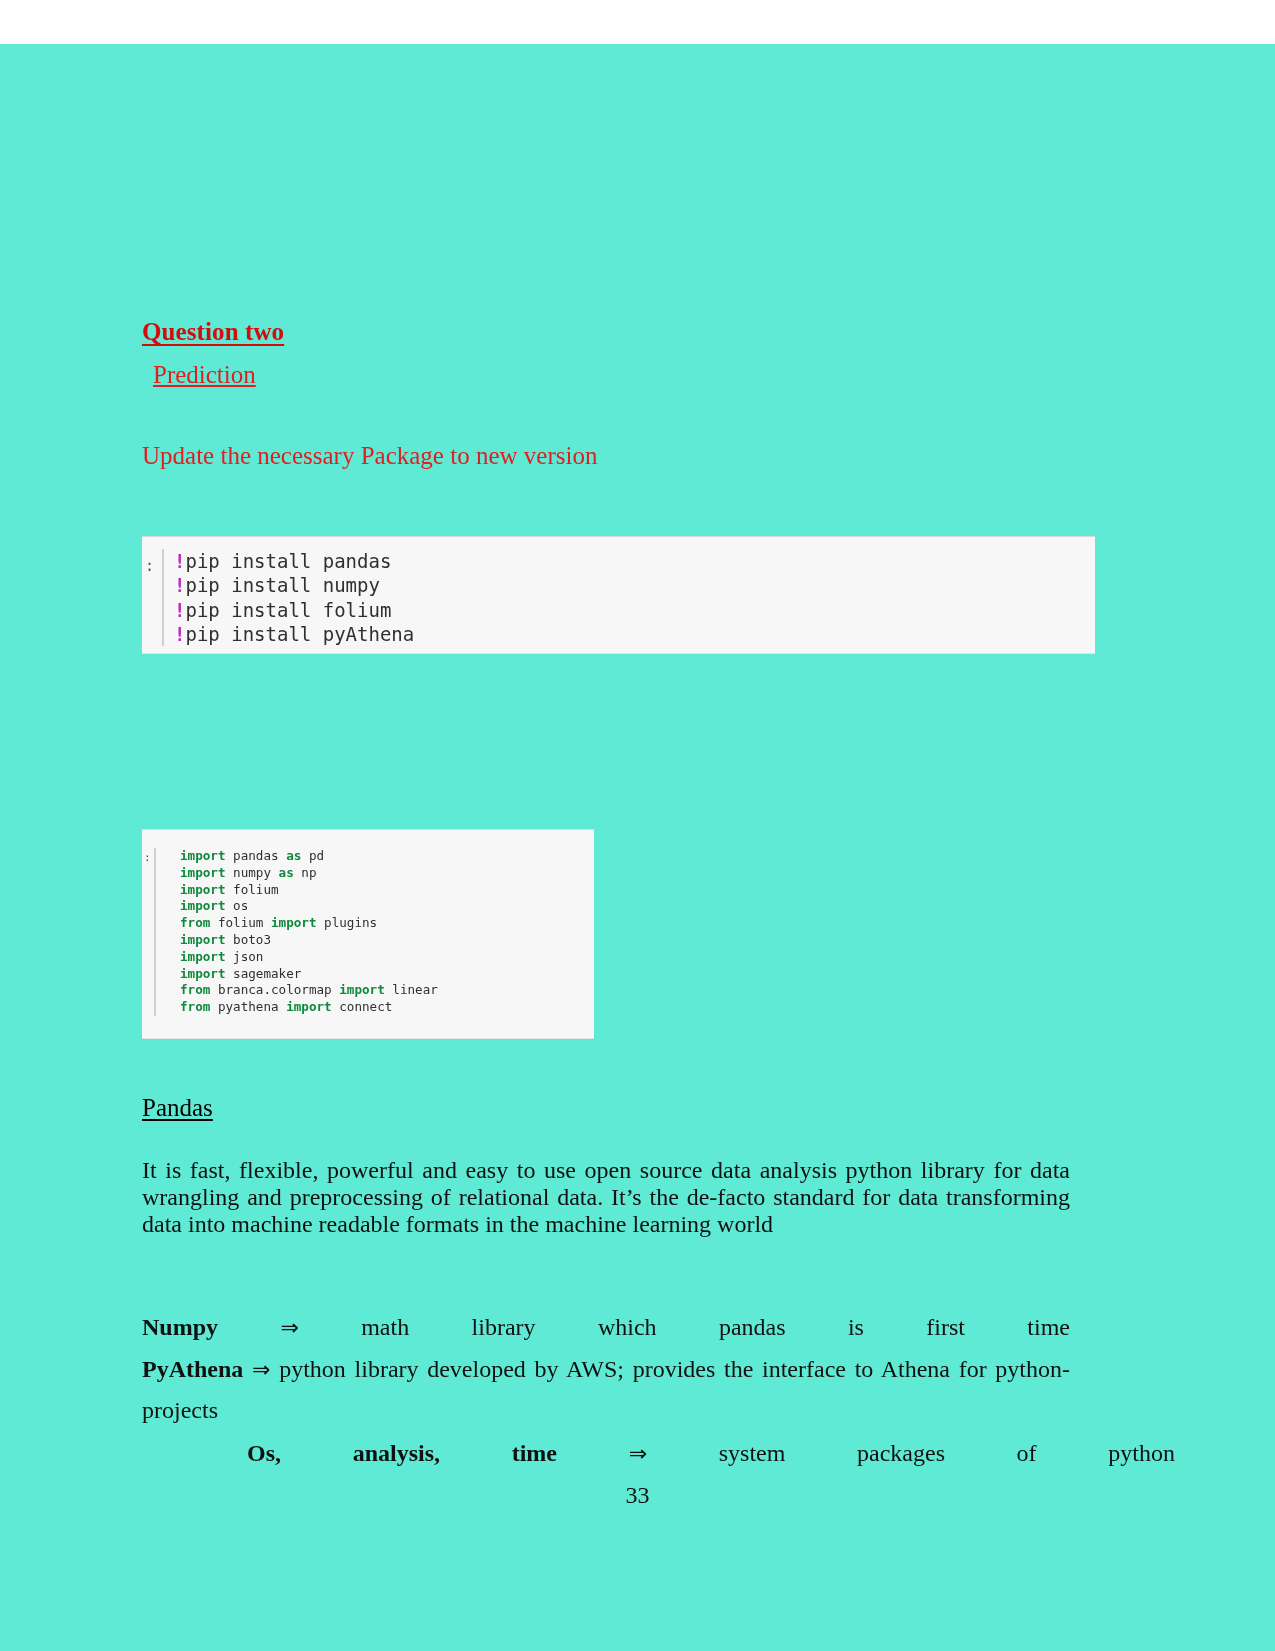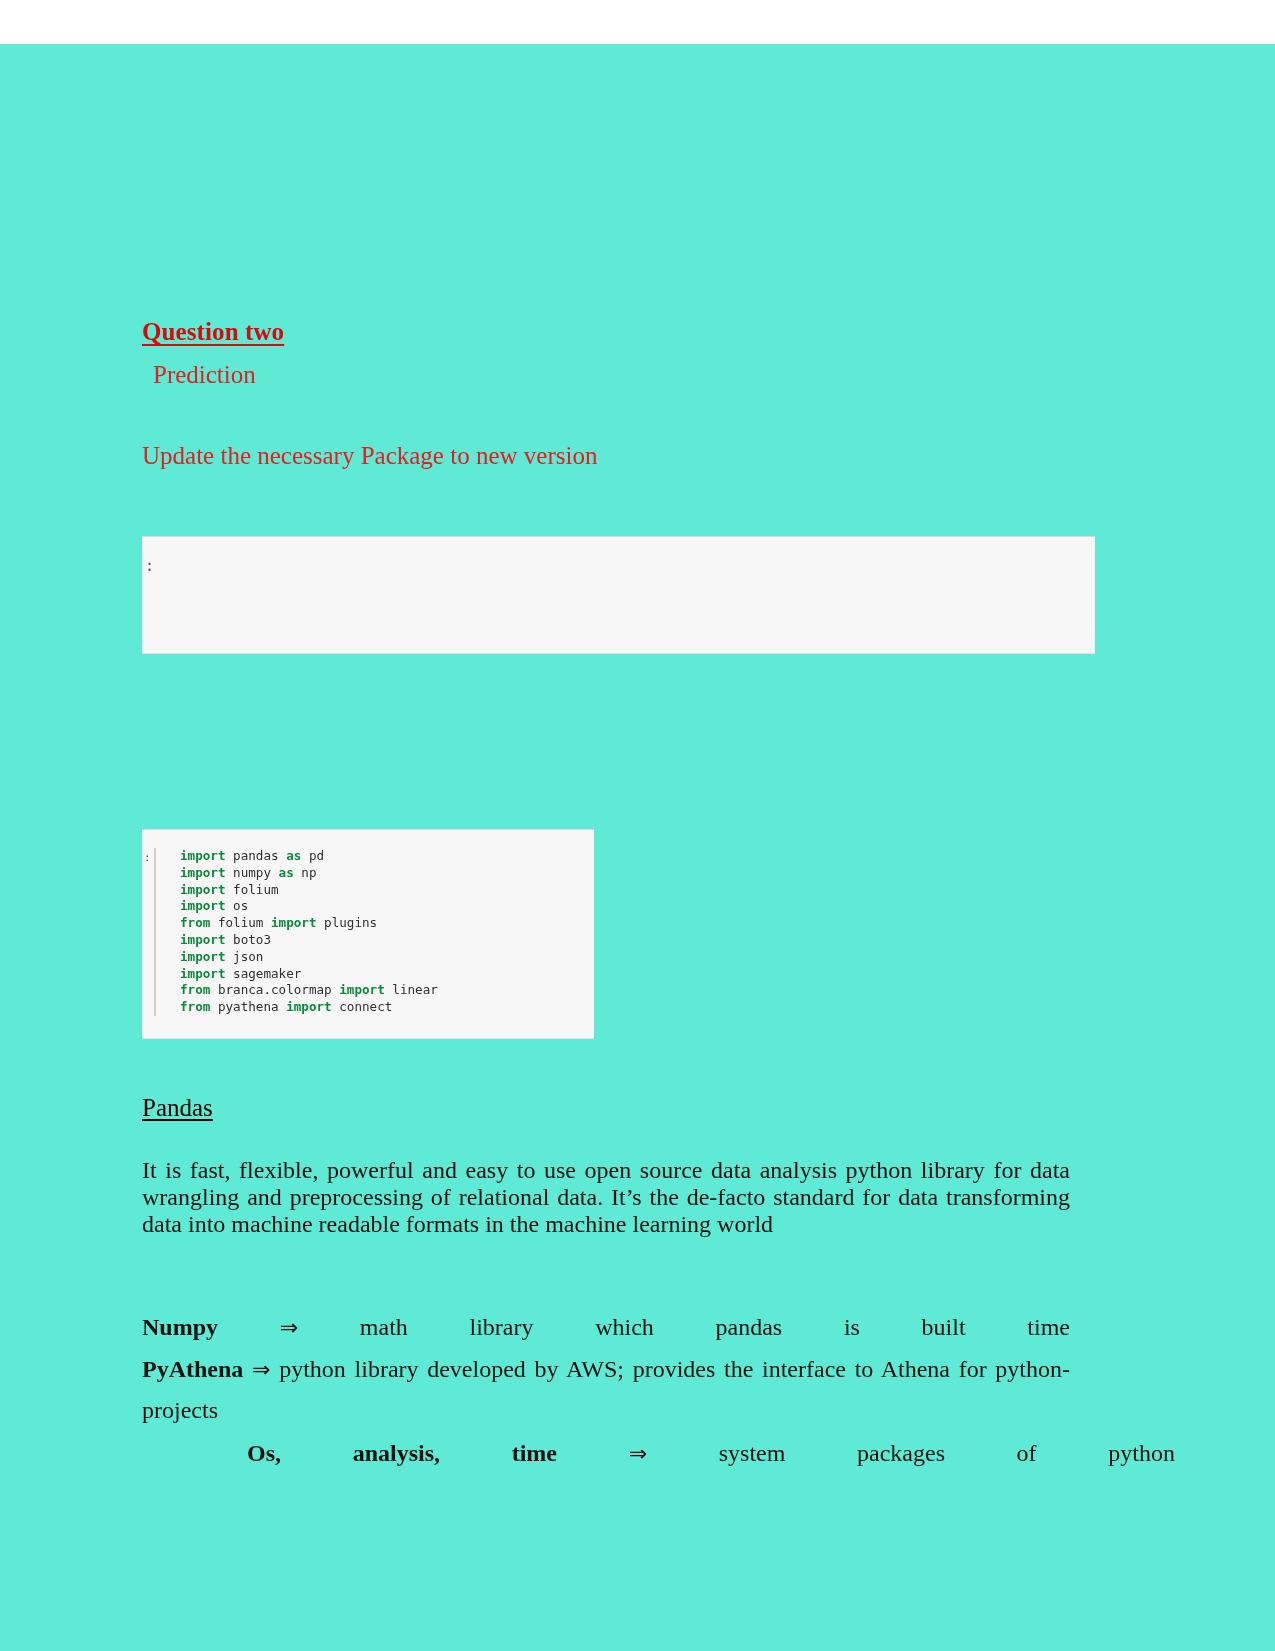--- a/index.html
+++ b/index.html
@@ -29,20 +29,21 @@
     text-decoration: underline;
     text-underline-offset: 4px;
     letter-spacing: 0.1px;
   }
   .subheading-red {
     position: absolute;
     left: 153px;
     top: 317px;
     font-size: 25px;
     color: #e02020;
+    text-decoration: underline;
   }
   .line-red {
     position: absolute;
     left: 142px;
     top: 398px;
     font-size: 25px;
     color: #e02020;
   }
 
   
@@ -182,20 +183,21 @@
 <div class="page">
 
   <div class="heading-red-bold">Question two </div>
 
   <div class="subheading-red">Prediction</div>
 
   <div class="line-red">Update the necessary Package to new  version</div>
 
   <div class="code-cell cell-one">
     <span class="cell-prompt">:</span>
+    <div class="code-body"><div><span class="tok-bang">!</span><span class="tok-plain">pip install pandas</span></div><div><span class="tok-bang">!</span><span class="tok-plain">pip install numpy</span></div><div><span class="tok-bang">!</span><span class="tok-plain">pip install folium</span></div><div><span class="tok-bang">!</span><span class="tok-plain">pip install pyAthena</span></div></div>
   </div>
 
 
   <div class="code-cell cell-two">
     <span class="cell-prompt">:</span>
     <div class="code-body"><div><span class="tok-kw">import</span><span class="tok-plain"> pandas </span><span class="tok-kw">as</span><span class="tok-plain"> pd</span></div><div><span class="tok-kw">import</span><span class="tok-plain"> numpy </span><span class="tok-kw">as</span><span class="tok-plain"> np</span></div><div><span class="tok-kw">import</span><span class="tok-plain"> folium</span></div><div><span class="tok-kw">import</span><span class="tok-plain"> os</span></div><div><span class="tok-kw">from</span><span class="tok-plain"> folium </span><span class="tok-kw">import</span><span class="tok-plain"> plugins</span></div><div><span class="tok-kw">import</span><span class="tok-plain"> boto3</span></div><div><span class="tok-kw">import</span><span class="tok-plain"> json</span></div><div><span class="tok-kw">import</span><span class="tok-plain"> sagemaker</span></div><div><span class="tok-kw">from</span><span class="tok-plain"> branca.colormap </span><span class="tok-kw">import</span><span class="tok-plain"> linear</span></div><div><span class="tok-kw">from</span><span class="tok-plain"> pyathena </span><span class="tok-kw">import</span><span class="tok-plain"> connect</span></div></div>
   </div>
 
   <div class="underlined-label lbl-pandas">Pandas</div>
 
@@ -203,34 +205,35 @@
 
   <div class="defline def-numpy">
     <div class="spread">
       <b class="bold">Numpy</b>
       <span class="arrow">⇒</span>
       <span>math</span>
       <span>library</span>
       <span>which</span>
       <span>pandas</span>
       <span>is</span>
-      <span>built</span>
+      <span>first</span>
       <span>time</span>
     </div>
   </div>
 
   <div class="pyathena-line"><b class="bold">PyAthena</b> <span class="arrow">⇒</span> <span>python library developed by AWS; provides the interface to Athena for python-projects</span></div>
 
   <div class="defline def-os">
     <div class="spread">
       <b class="bold">Os,</b>
       <b class="bold">analysis,</b>
       <b class="bold">time</b>
       <span class="arrow">⇒</span>
       <span>system</span>
       <span>packages</span>
       <span>of</span>
       <span>python</span>
     </div>
   </div>
 
+  <div class="page-number">33</div>
 
 </div>
 
 </body></html>

